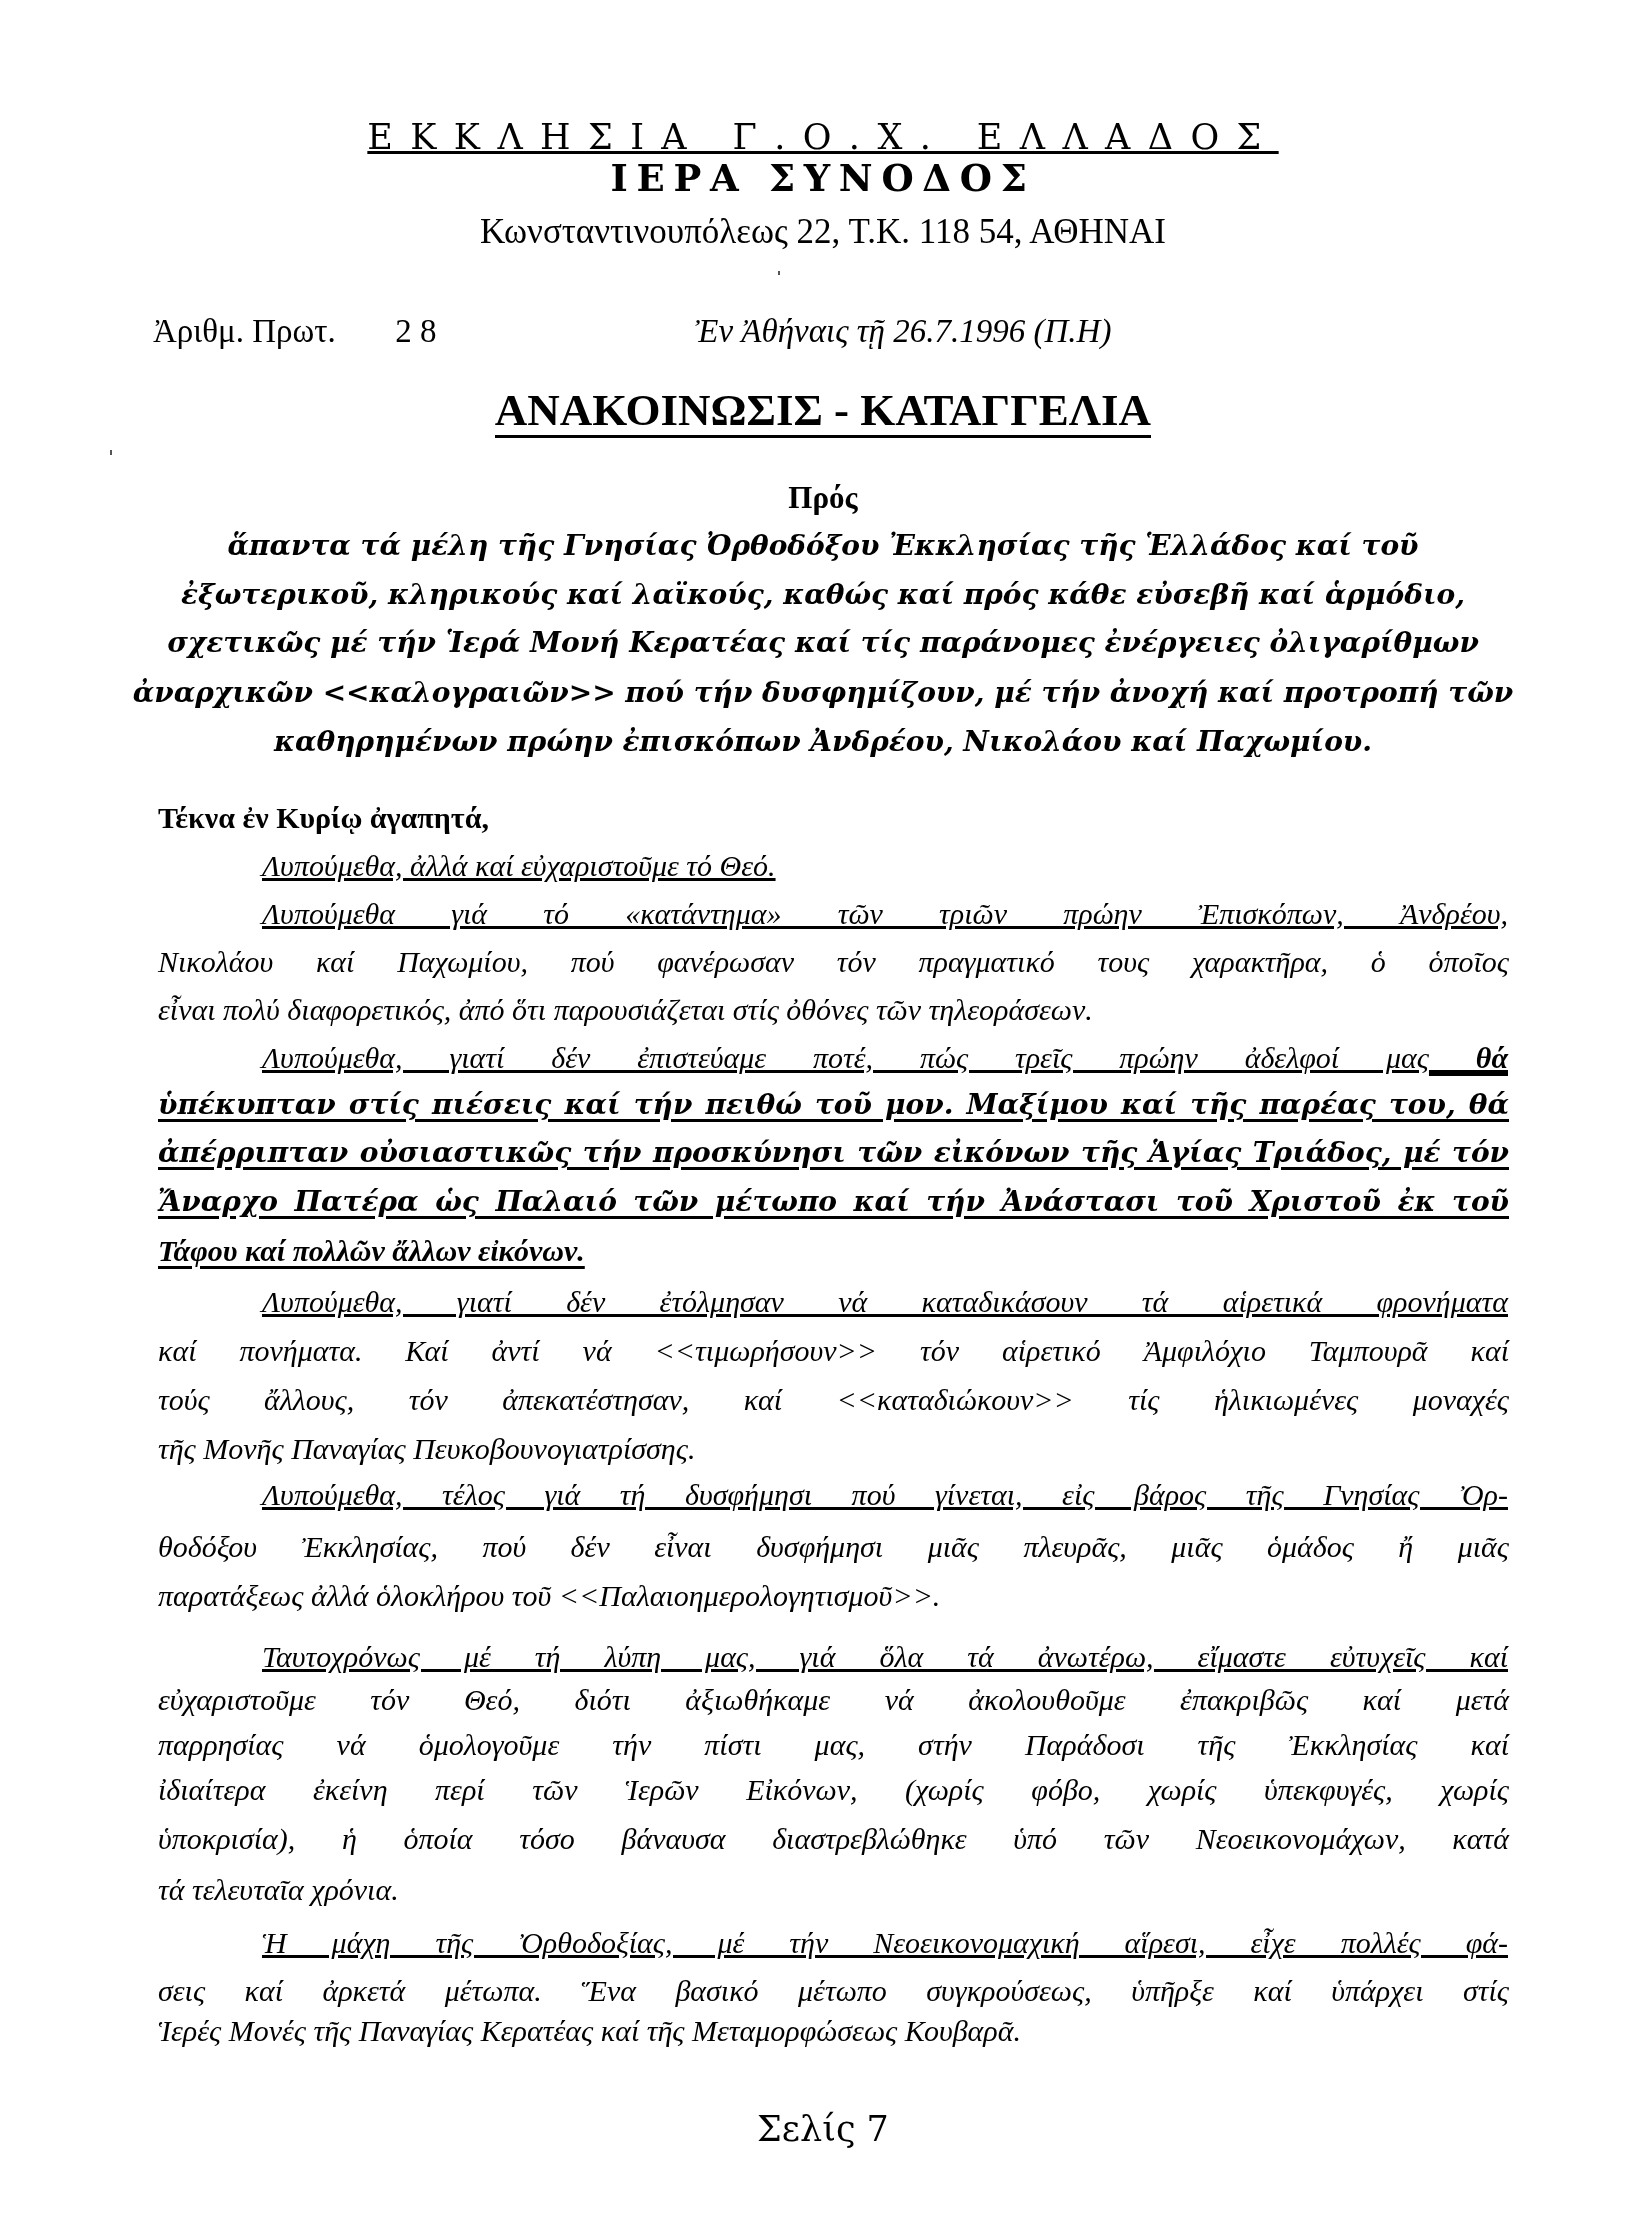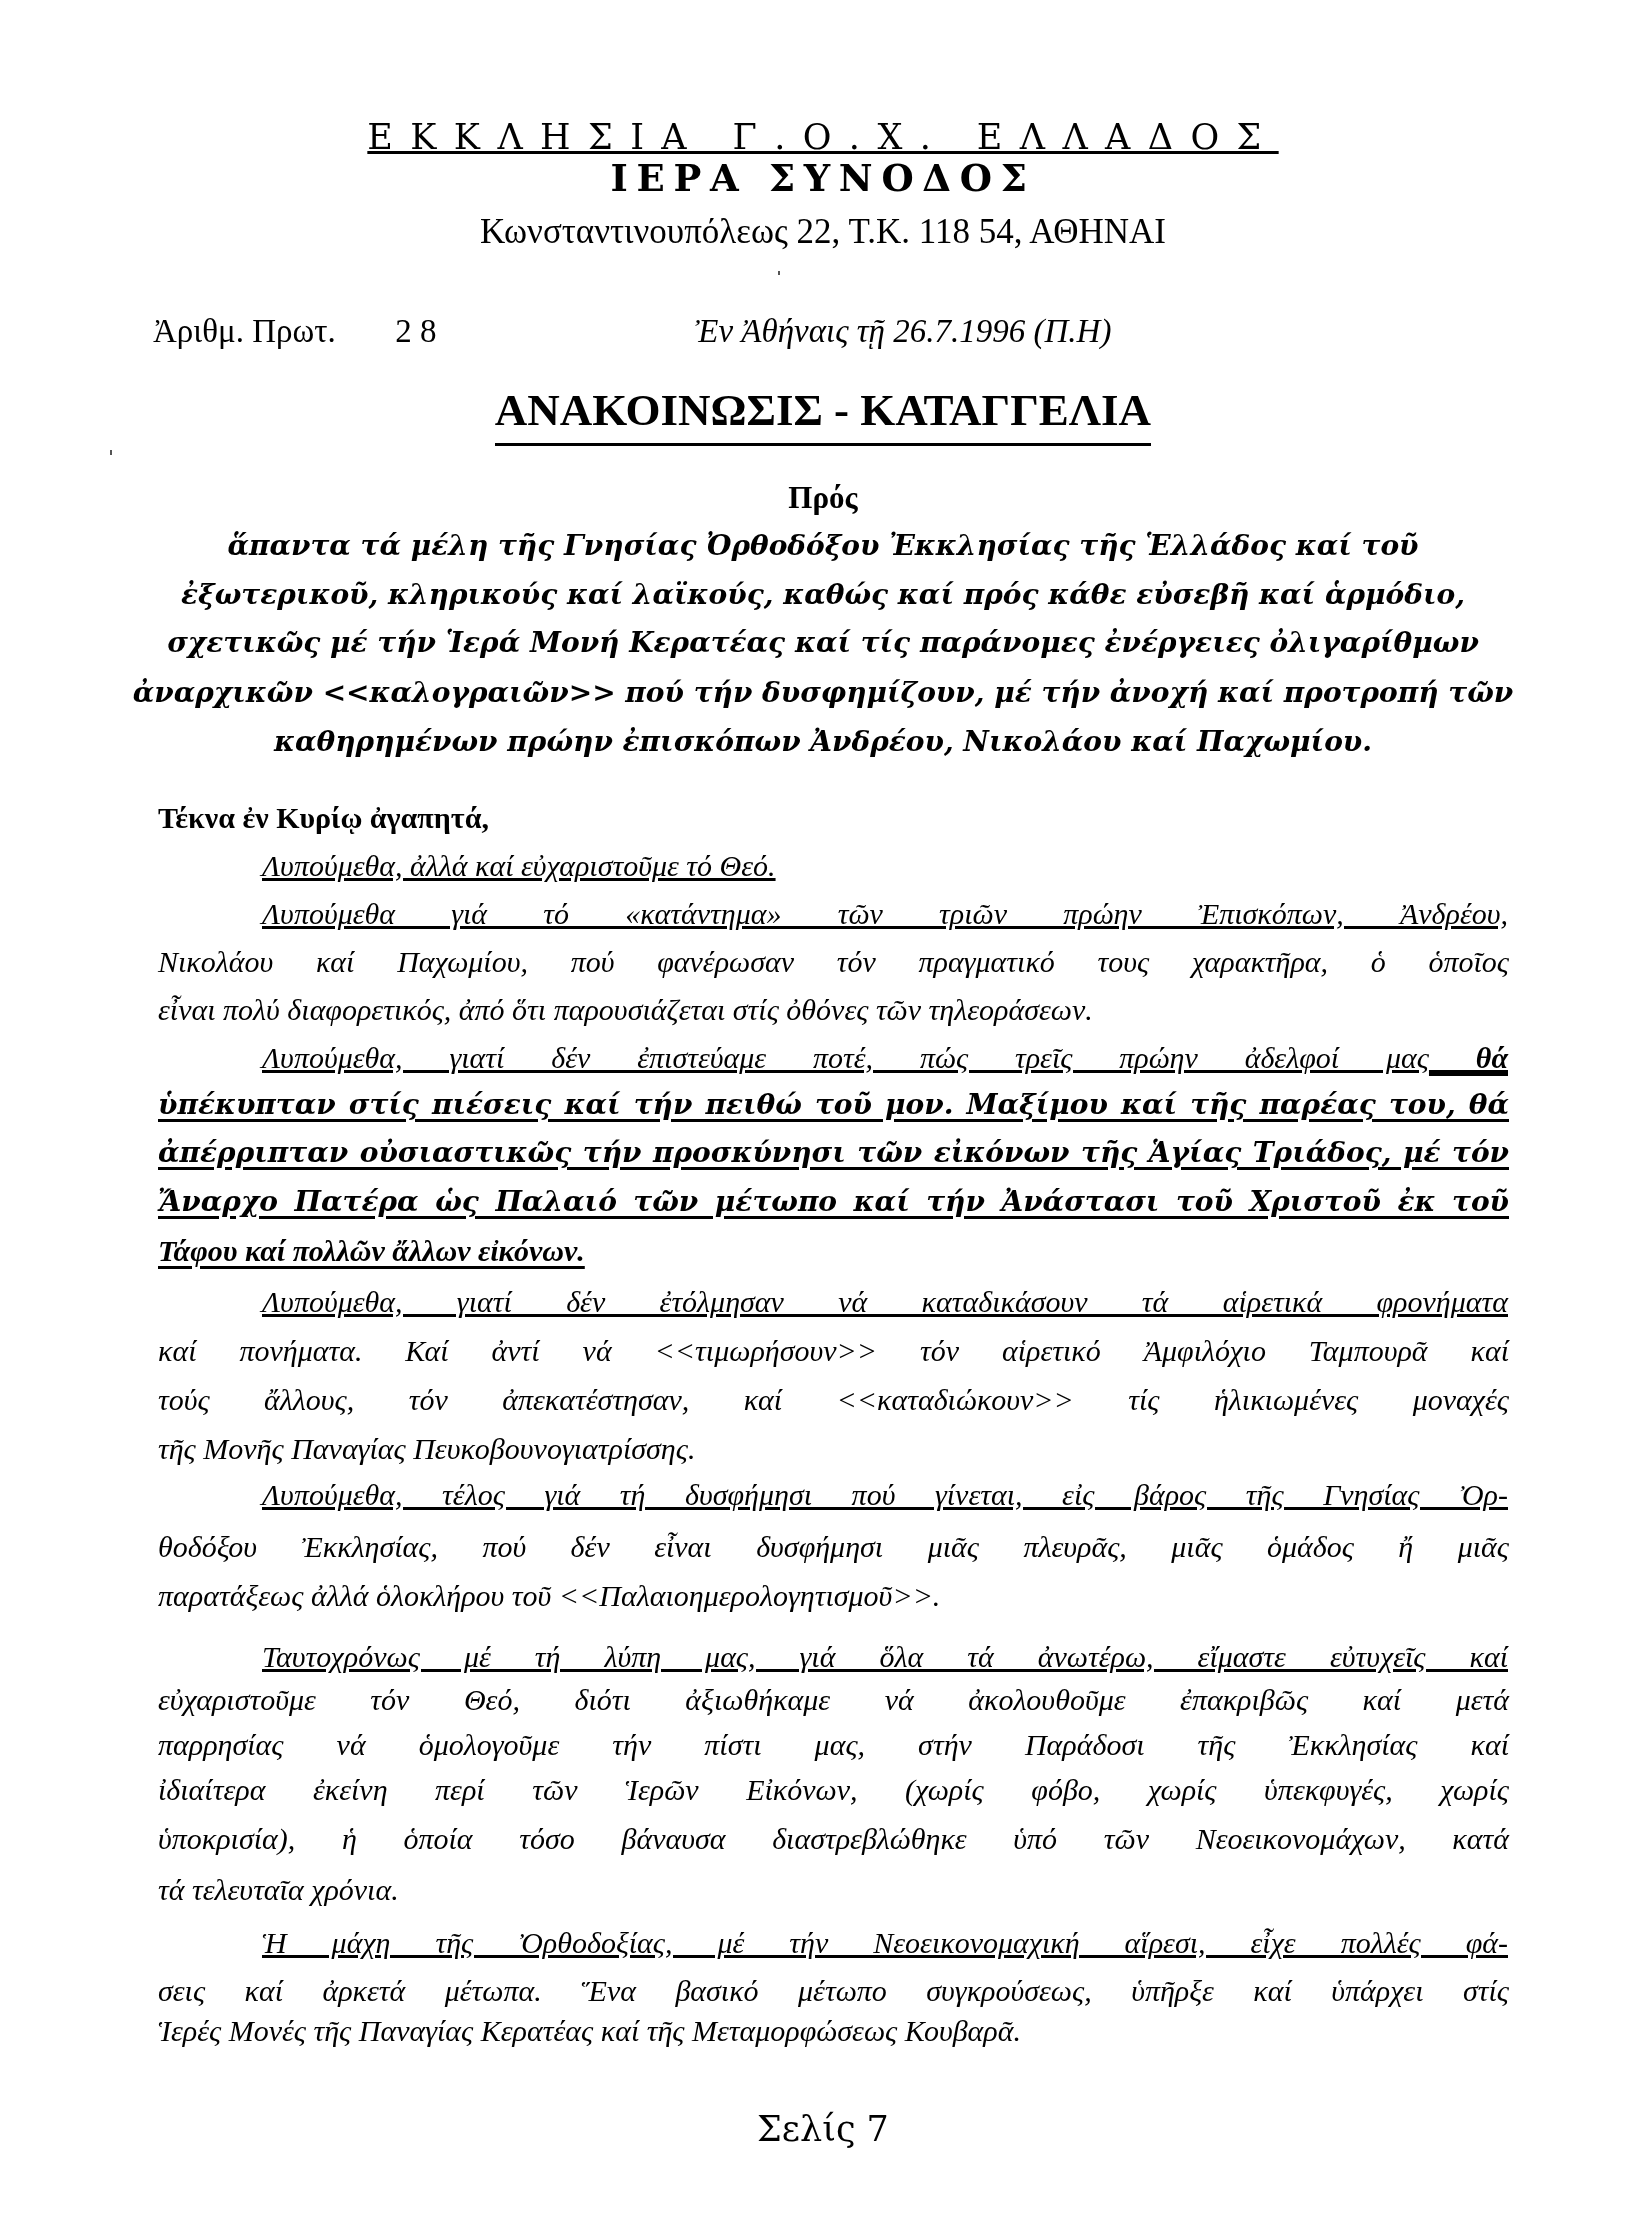--- a/index.html
+++ b/index.html
@@ -8,21 +8,21 @@
   .line { position: absolute; white-space: nowrap; line-height: 1; }
   .serif { font-family: "DejaVu Serif", "Liberation Serif", serif; }
   .lserif { font-family: "Liberation Serif", "DejaVu Serif", serif; }
   .center { left: 0; width: 1646px; text-align: center; }
   .hdr1 { top: 120px; font-size: 35px; letter-spacing: 17.4px; text-decoration: underline; }
   .hdr2 { top: 160px; font-size: 37px; font-weight: bold; letter-spacing: 8.7px; }
   .hdr3 { top: 214px; font-size: 35px; }
   .meta-left { top: 315px; left: 153px; font-size: 33px; }
   .meta-right { top: 315px; left: 695px; font-size: 33px; font-style: italic; }
   .title { top: 388px; font-size: 45px; font-weight: bold; }
-  .title span { border-bottom: 3.5px solid #000; padding-bottom: 8px; }
+  .title span { border-bottom: 3.5px solid #000; padding-bottom: 0; }
   .pros { top: 482px; font-size: 31px; font-weight: bold; }
   .intro { font-size: 28px; font-weight: bold; font-style: italic; }
   .body-line { font-size: 30px; left: 158px; width: 1351px; text-align: justify; text-align-last: justify; }
   .body-line.indent { padding-left: 104px; width: 1246px; text-decoration: underline; }
   .body-line.last { text-align-last: left; }
   .salute { font-size: 30px; left: 158px; font-weight: bold; }
   .ul { text-decoration: underline; text-decoration-thickness: 2.6px; text-underline-offset: 5.2px; }
   .bold { font-weight: bold; }
   .ital { font-style: italic; }
   .footer { top: 2112px; font-size: 35px; }

